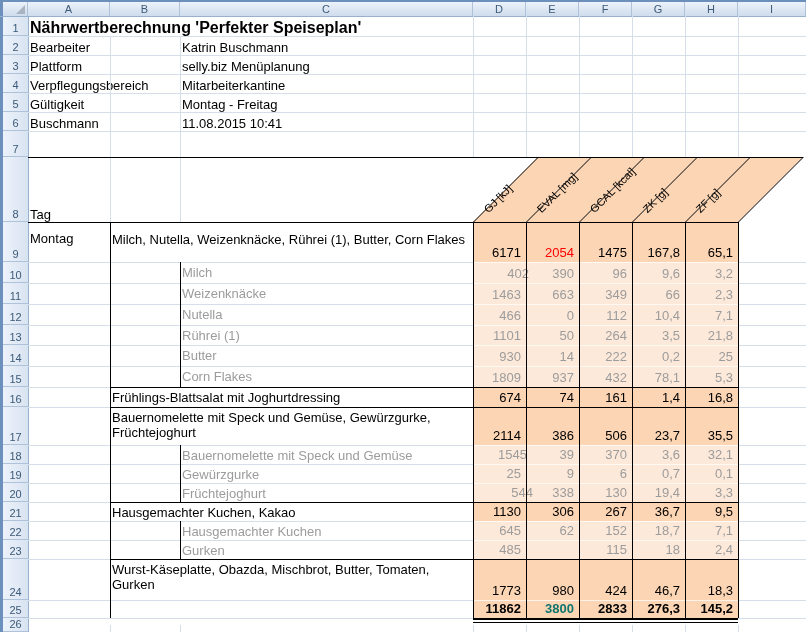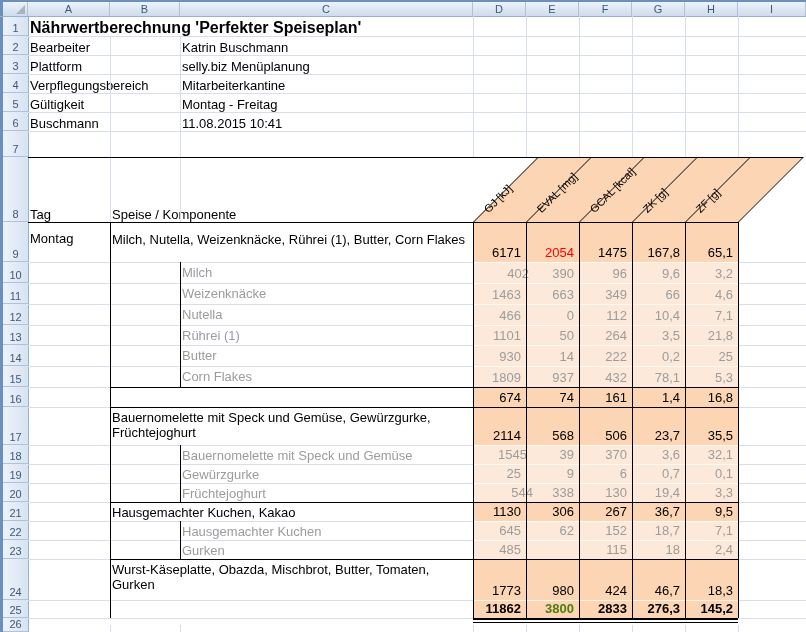--- a/index.html
+++ b/index.html
@@ -92,21 +92,20 @@
     <div class="abs meta-label" style="left:30px;top:59px;">Plattform</div>
     <div class="abs meta-label" style="left:182px;top:59px;">selly.biz Menüplanung</div>
     <div class="abs meta-label" style="left:30px;top:78px;">Verpflegungsbereich</div>
     <div class="abs meta-label" style="left:182px;top:78px;">Mitarbeiterkantine</div>
     <div class="abs meta-label" style="left:30px;top:97px;">Gültigkeit</div>
     <div class="abs meta-label" style="left:182px;top:97px;">Montag - Freitag</div>
     <div class="abs meta-label" style="left:30px;top:116px;">Buschmann</div>
     <div class="abs meta-label" style="left:182px;top:116px;">11.08.2015 10:41</div>
 
     <div class="abs botline" style="left:30px;top:157px;height:65px;">Tag</div>
-    <div class="abs botline" style="left:112px;top:157px;height:65px;">Speise / Komponente</div>
 
     <div class="abs cell-text" style="left:30px;top:231px;">Montag</div>
   <div class="gridline" style="position:absolute;left:28px;top:36px;width:778px;height:1px;"></div>
       <div class="gridline" style="position:absolute;left:28px;top:55px;width:778px;height:1px;"></div>
       <div class="gridline" style="position:absolute;left:28px;top:74px;width:778px;height:1px;"></div>
       <div class="gridline" style="position:absolute;left:28px;top:93px;width:778px;height:1px;"></div>
       <div class="gridline" style="position:absolute;left:28px;top:112px;width:778px;height:1px;"></div>
       <div class="gridline" style="position:absolute;left:28px;top:131px;width:778px;height:1px;"></div>
       <div class="gridline" style="position:absolute;left:28px;top:262px;width:445px;height:1px;"></div>
       <div class="gridline" style="position:absolute;left:738px;top:262px;width:68px;height:1px;"></div>
@@ -171,21 +170,21 @@
       <div class="num comp" style="position:absolute;left:526px;top:266px;width:48px;height:15px;">390</div>
       <div class="num comp" style="position:absolute;left:579px;top:266px;width:48px;height:15px;">96</div>
       <div class="num comp" style="position:absolute;left:632px;top:266px;width:48px;height:15px;">9,6</div>
       <div class="num comp" style="position:absolute;left:685px;top:266px;width:48px;height:15px;">3,2</div>
       <div class="whitesep" style="position:absolute;left:473px;top:283px;width:265px;height:21px;background:#FDE9D9;"></div>
       <div class="wrap comp" style="position:absolute;left:182px;top:286px;width:358px;">Weizenknäcke</div>
       <div class="num comp" style="position:absolute;left:473px;top:287px;width:48px;height:15px;">1463</div>
       <div class="num comp" style="position:absolute;left:526px;top:287px;width:48px;height:15px;">663</div>
       <div class="num comp" style="position:absolute;left:579px;top:287px;width:48px;height:15px;">349</div>
       <div class="num comp" style="position:absolute;left:632px;top:287px;width:48px;height:15px;">66</div>
-      <div class="num comp" style="position:absolute;left:685px;top:287px;width:48px;height:15px;">4,6</div>
+      <div class="num comp" style="position:absolute;left:685px;top:287px;width:48px;height:15px;">2,3</div>
       <div class="whitesep" style="position:absolute;left:473px;top:304px;width:265px;height:21px;background:#FDE9D9;"></div>
       <div class="wrap comp" style="position:absolute;left:182px;top:307px;width:358px;">Nutella</div>
       <div class="num comp" style="position:absolute;left:473px;top:308px;width:48px;height:15px;">466</div>
       <div class="num comp" style="position:absolute;left:526px;top:308px;width:48px;height:15px;">0</div>
       <div class="num comp" style="position:absolute;left:579px;top:308px;width:48px;height:15px;">112</div>
       <div class="num comp" style="position:absolute;left:632px;top:308px;width:48px;height:15px;">10,4</div>
       <div class="num comp" style="position:absolute;left:685px;top:308px;width:48px;height:15px;">7,1</div>
       <div class="whitesep" style="position:absolute;left:473px;top:325px;width:265px;height:20px;background:#FDE9D9;"></div>
       <div class="wrap comp" style="position:absolute;left:182px;top:328px;width:358px;">Rührei (1)</div>
       <div class="num comp" style="position:absolute;left:473px;top:328px;width:48px;height:15px;">1101</div>
@@ -201,29 +200,30 @@
       <div class="num comp" style="position:absolute;left:632px;top:349px;width:48px;height:15px;">0,2</div>
       <div class="num comp" style="position:absolute;left:685px;top:349px;width:48px;height:15px;">25</div>
       <div class="whitesep" style="position:absolute;left:473px;top:366px;width:265px;height:21px;background:#FDE9D9;"></div>
       <div class="wrap comp" style="position:absolute;left:182px;top:369px;width:358px;">Corn Flakes</div>
       <div class="num comp" style="position:absolute;left:473px;top:370px;width:48px;height:15px;">1809</div>
       <div class="num comp" style="position:absolute;left:526px;top:370px;width:48px;height:15px;">937</div>
       <div class="num comp" style="position:absolute;left:579px;top:370px;width:48px;height:15px;">432</div>
       <div class="num comp" style="position:absolute;left:632px;top:370px;width:48px;height:15px;">78,1</div>
       <div class="num comp" style="position:absolute;left:685px;top:370px;width:48px;height:15px;">5,3</div>
       <div style="position:absolute;left:473px;top:387px;width:265px;height:20px;background:#FCD5B4;"></div>
+      <div class="wrap" style="position:absolute;left:112px;top:390px;width:358px;">Frühlings-Blattsalat mit Joghurtdressing</div>
       <div class="num" style="position:absolute;left:473px;top:390px;width:48px;height:15px;">674</div>
       <div class="num" style="position:absolute;left:526px;top:390px;width:48px;height:15px;">74</div>
       <div class="num" style="position:absolute;left:579px;top:390px;width:48px;height:15px;">161</div>
       <div class="num" style="position:absolute;left:632px;top:390px;width:48px;height:15px;">1,4</div>
       <div class="num" style="position:absolute;left:685px;top:390px;width:48px;height:15px;">16,8</div>
       <div style="position:absolute;left:473px;top:407px;width:265px;height:38px;background:#FCD5B4;"></div>
       <div class="wrap" style="position:absolute;left:112px;top:410px;width:358px;">Bauernomelette mit Speck und Gemüse, Gewürzgurke, Früchtejoghurt</div>
       <div class="num" style="position:absolute;left:473px;top:428px;width:48px;height:15px;">2114</div>
-      <div class="num" style="position:absolute;left:526px;top:428px;width:48px;height:15px;">568</div>
+      <div class="num" style="position:absolute;left:526px;top:428px;width:48px;height:15px;">386</div>
       <div class="num" style="position:absolute;left:579px;top:428px;width:48px;height:15px;">506</div>
       <div class="num" style="position:absolute;left:632px;top:428px;width:48px;height:15px;">23,7</div>
       <div class="num" style="position:absolute;left:685px;top:428px;width:48px;height:15px;">35,5</div>
       <div class="whitesep" style="position:absolute;left:473px;top:445px;width:265px;height:19px;background:#FDE9D9;"></div>
       <div class="wrap comp" style="position:absolute;left:182px;top:448px;width:358px;">Bauernomelette mit Speck und Gemüse</div>
       <div class="num comp" style="position:absolute;left:479px;top:447px;width:48px;height:15px;">1545</div>
       <div class="num comp" style="position:absolute;left:526px;top:447px;width:48px;height:15px;">39</div>
       <div class="num comp" style="position:absolute;left:579px;top:447px;width:48px;height:15px;">370</div>
       <div class="num comp" style="position:absolute;left:632px;top:447px;width:48px;height:15px;">3,6</div>
       <div class="num comp" style="position:absolute;left:685px;top:447px;width:48px;height:15px;">32,1</div>
@@ -264,21 +264,21 @@
       <div class="num comp" style="position:absolute;left:685px;top:542px;width:48px;height:15px;">2,4</div>
       <div style="position:absolute;left:473px;top:559px;width:265px;height:41px;background:#FCD5B4;"></div>
       <div class="wrap" style="position:absolute;left:112px;top:562px;width:358px;">Wurst-Käseplatte, Obazda, Mischbrot, Butter, Tomaten, Gurken</div>
       <div class="num" style="position:absolute;left:473px;top:583px;width:48px;height:15px;">1773</div>
       <div class="num" style="position:absolute;left:526px;top:583px;width:48px;height:15px;">980</div>
       <div class="num" style="position:absolute;left:579px;top:583px;width:48px;height:15px;">424</div>
       <div class="num" style="position:absolute;left:632px;top:583px;width:48px;height:15px;">46,7</div>
       <div class="num" style="position:absolute;left:685px;top:583px;width:48px;height:15px;">18,3</div>
       <div class="whitesep" style="position:absolute;left:473px;top:600px;width:265px;height:18px;background:#FCD5B4;"></div>
       <div class="num" style="position:absolute;left:473px;top:601px;width:48px;height:15px;font-weight:bold;">11862</div>
-      <div class="num" style="position:absolute;left:526px;top:601px;width:48px;height:15px;font-weight:bold;color:#4d7c0f;">3800</div>
+      <div class="num" style="position:absolute;left:526px;top:601px;width:48px;height:15px;font-weight:bold;color:#0f766e;">3800</div>
       <div class="num" style="position:absolute;left:579px;top:601px;width:48px;height:15px;font-weight:bold;">2833</div>
       <div class="num" style="position:absolute;left:632px;top:601px;width:48px;height:15px;font-weight:bold;">276,3</div>
       <div class="num" style="position:absolute;left:685px;top:601px;width:48px;height:15px;font-weight:bold;">145,2</div>
       <div class="diagcell" style="position:absolute;left:473px;top:157px;width:53px;height:65px;transform:skewX(-45deg);transform-origin:0 100%;"></div>
       <div class="diagcell" style="position:absolute;left:526px;top:157px;width:53px;height:65px;transform:skewX(-45deg);transform-origin:0 100%;"></div>
       <div class="diagcell" style="position:absolute;left:579px;top:157px;width:53px;height:65px;transform:skewX(-45deg);transform-origin:0 100%;"></div>
       <div class="diagcell" style="position:absolute;left:632px;top:157px;width:53px;height:65px;transform:skewX(-45deg);transform-origin:0 100%;"></div>
       <div class="diagcell" style="position:absolute;left:685px;top:157px;width:53px;height:65px;transform:skewX(-45deg);transform-origin:0 100%;"></div>
       <div class="diagcell" style="position:absolute;left:738px;top:157px;width:0;height:65px;transform:skewX(-45deg);transform-origin:0 100%;background:none;"></div>
       <div class="diaglabel" style="position:absolute;left:490px;top:203px;">GJ [kJ]</div>

